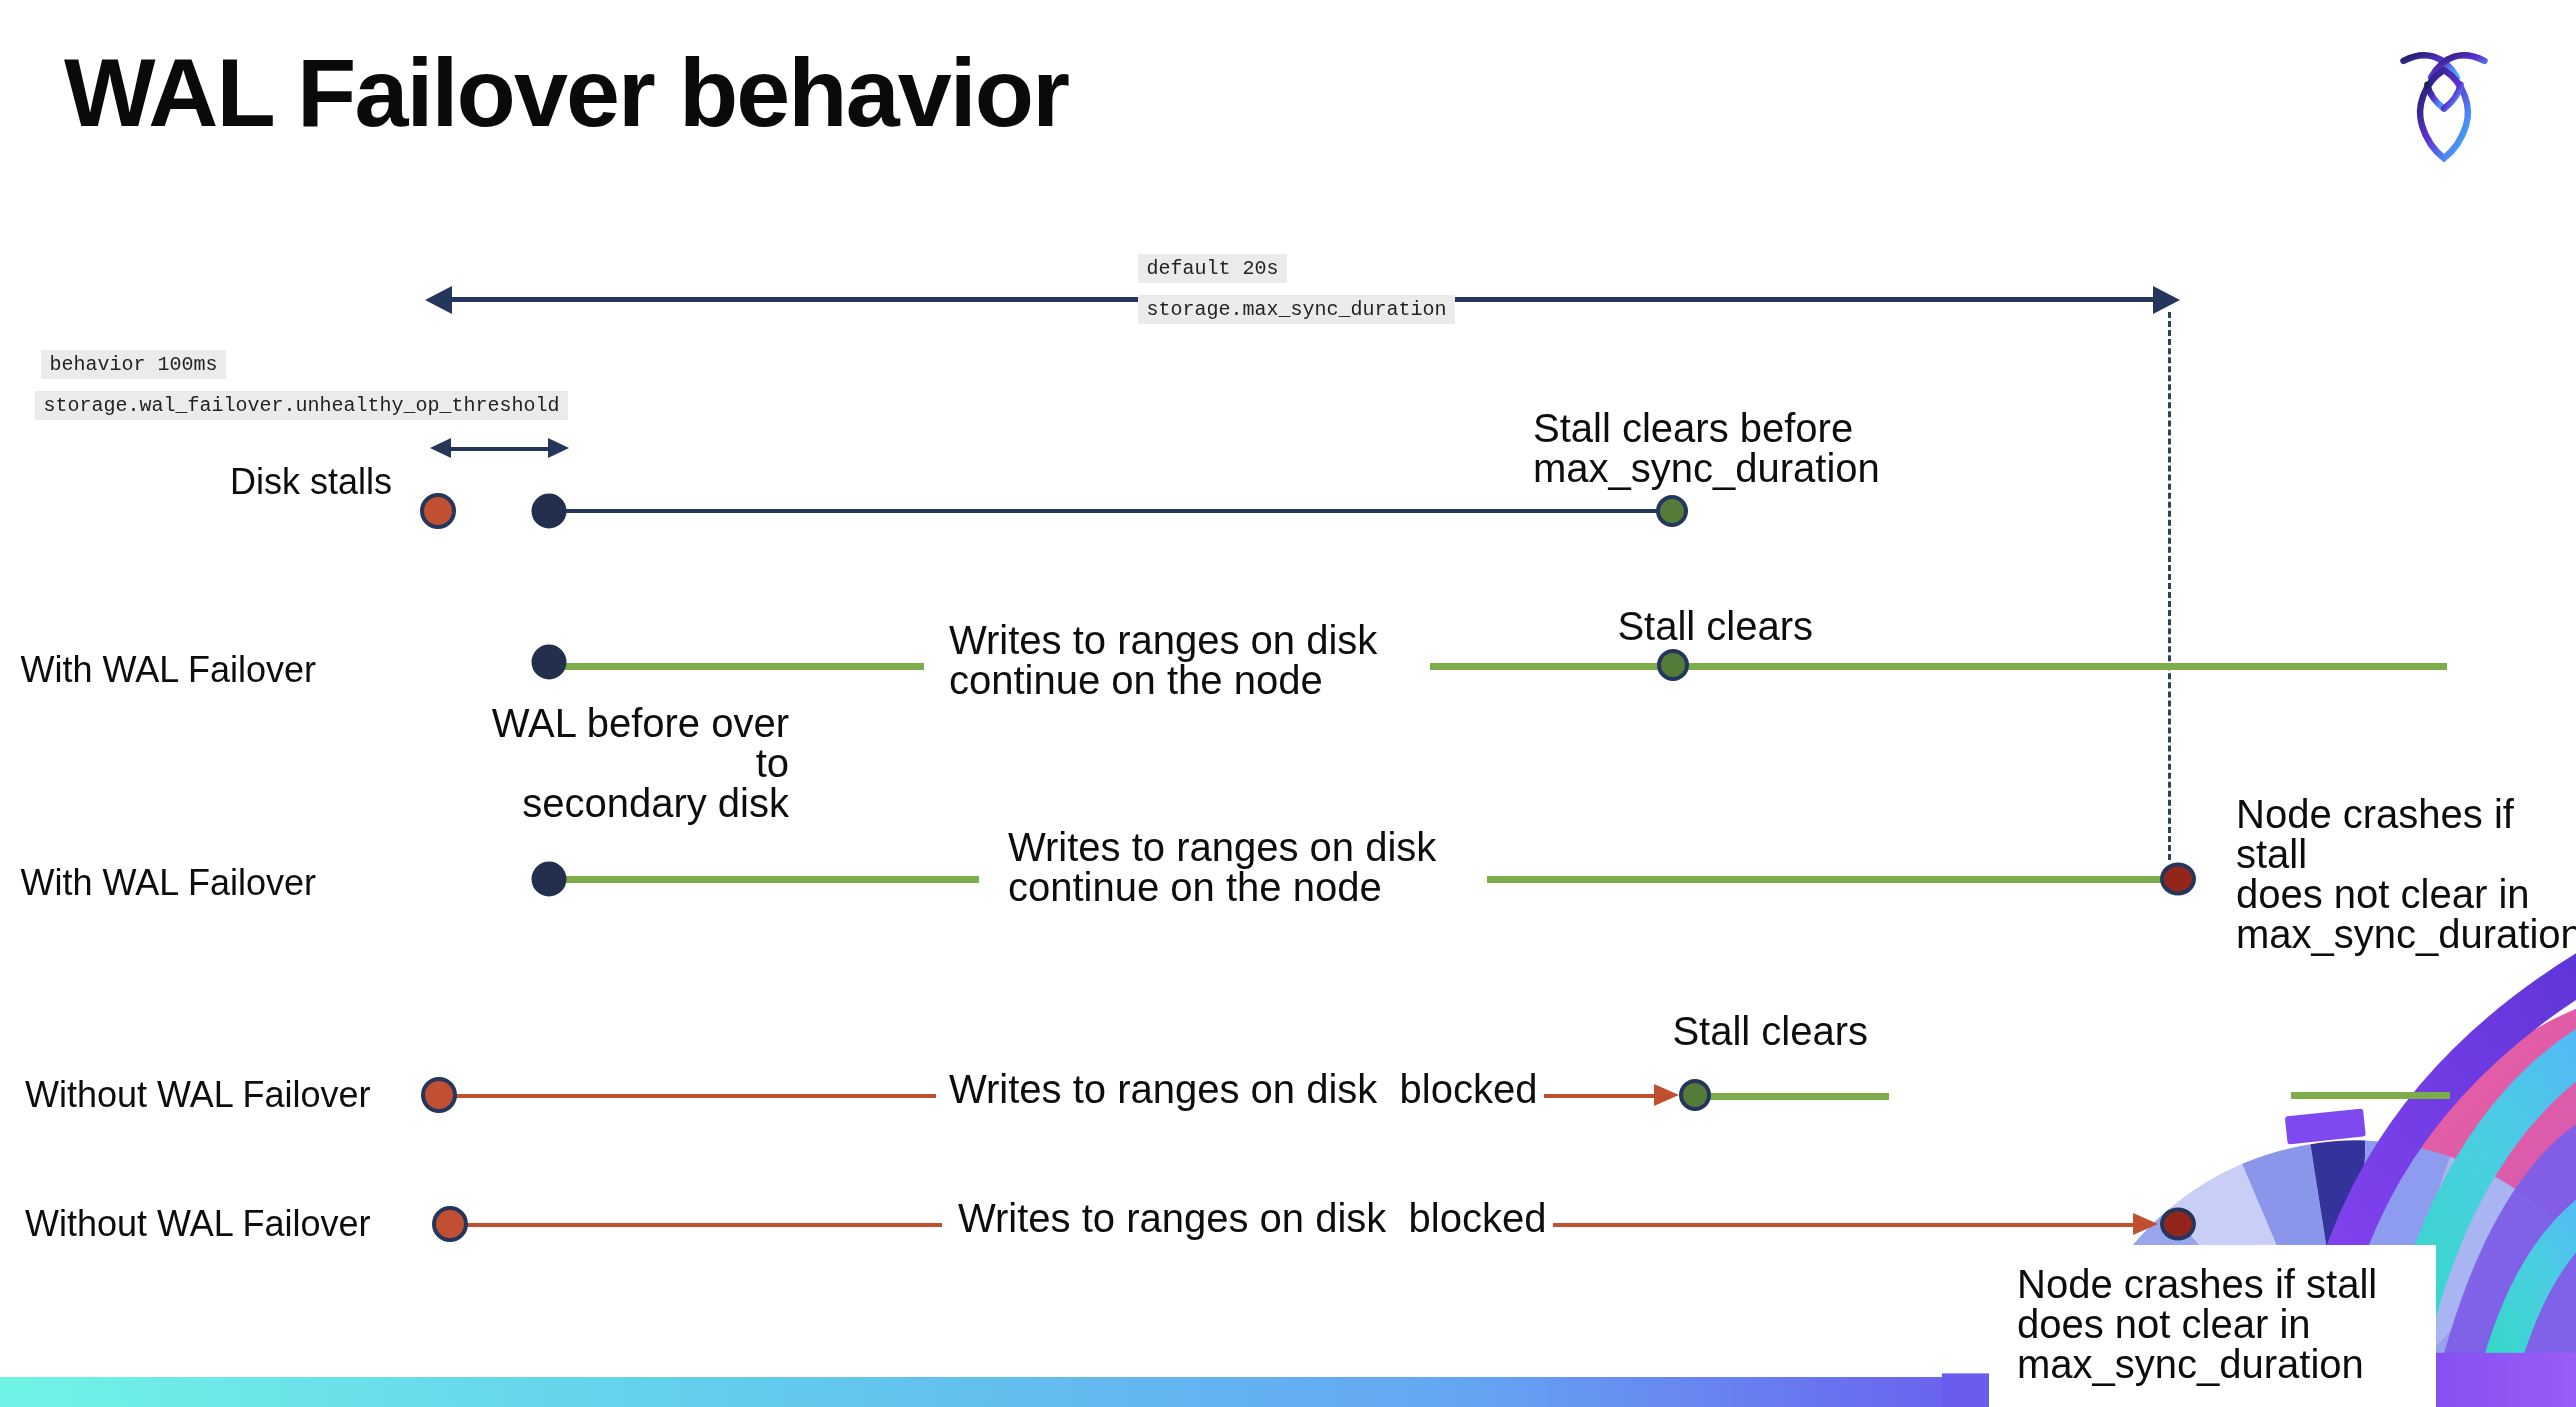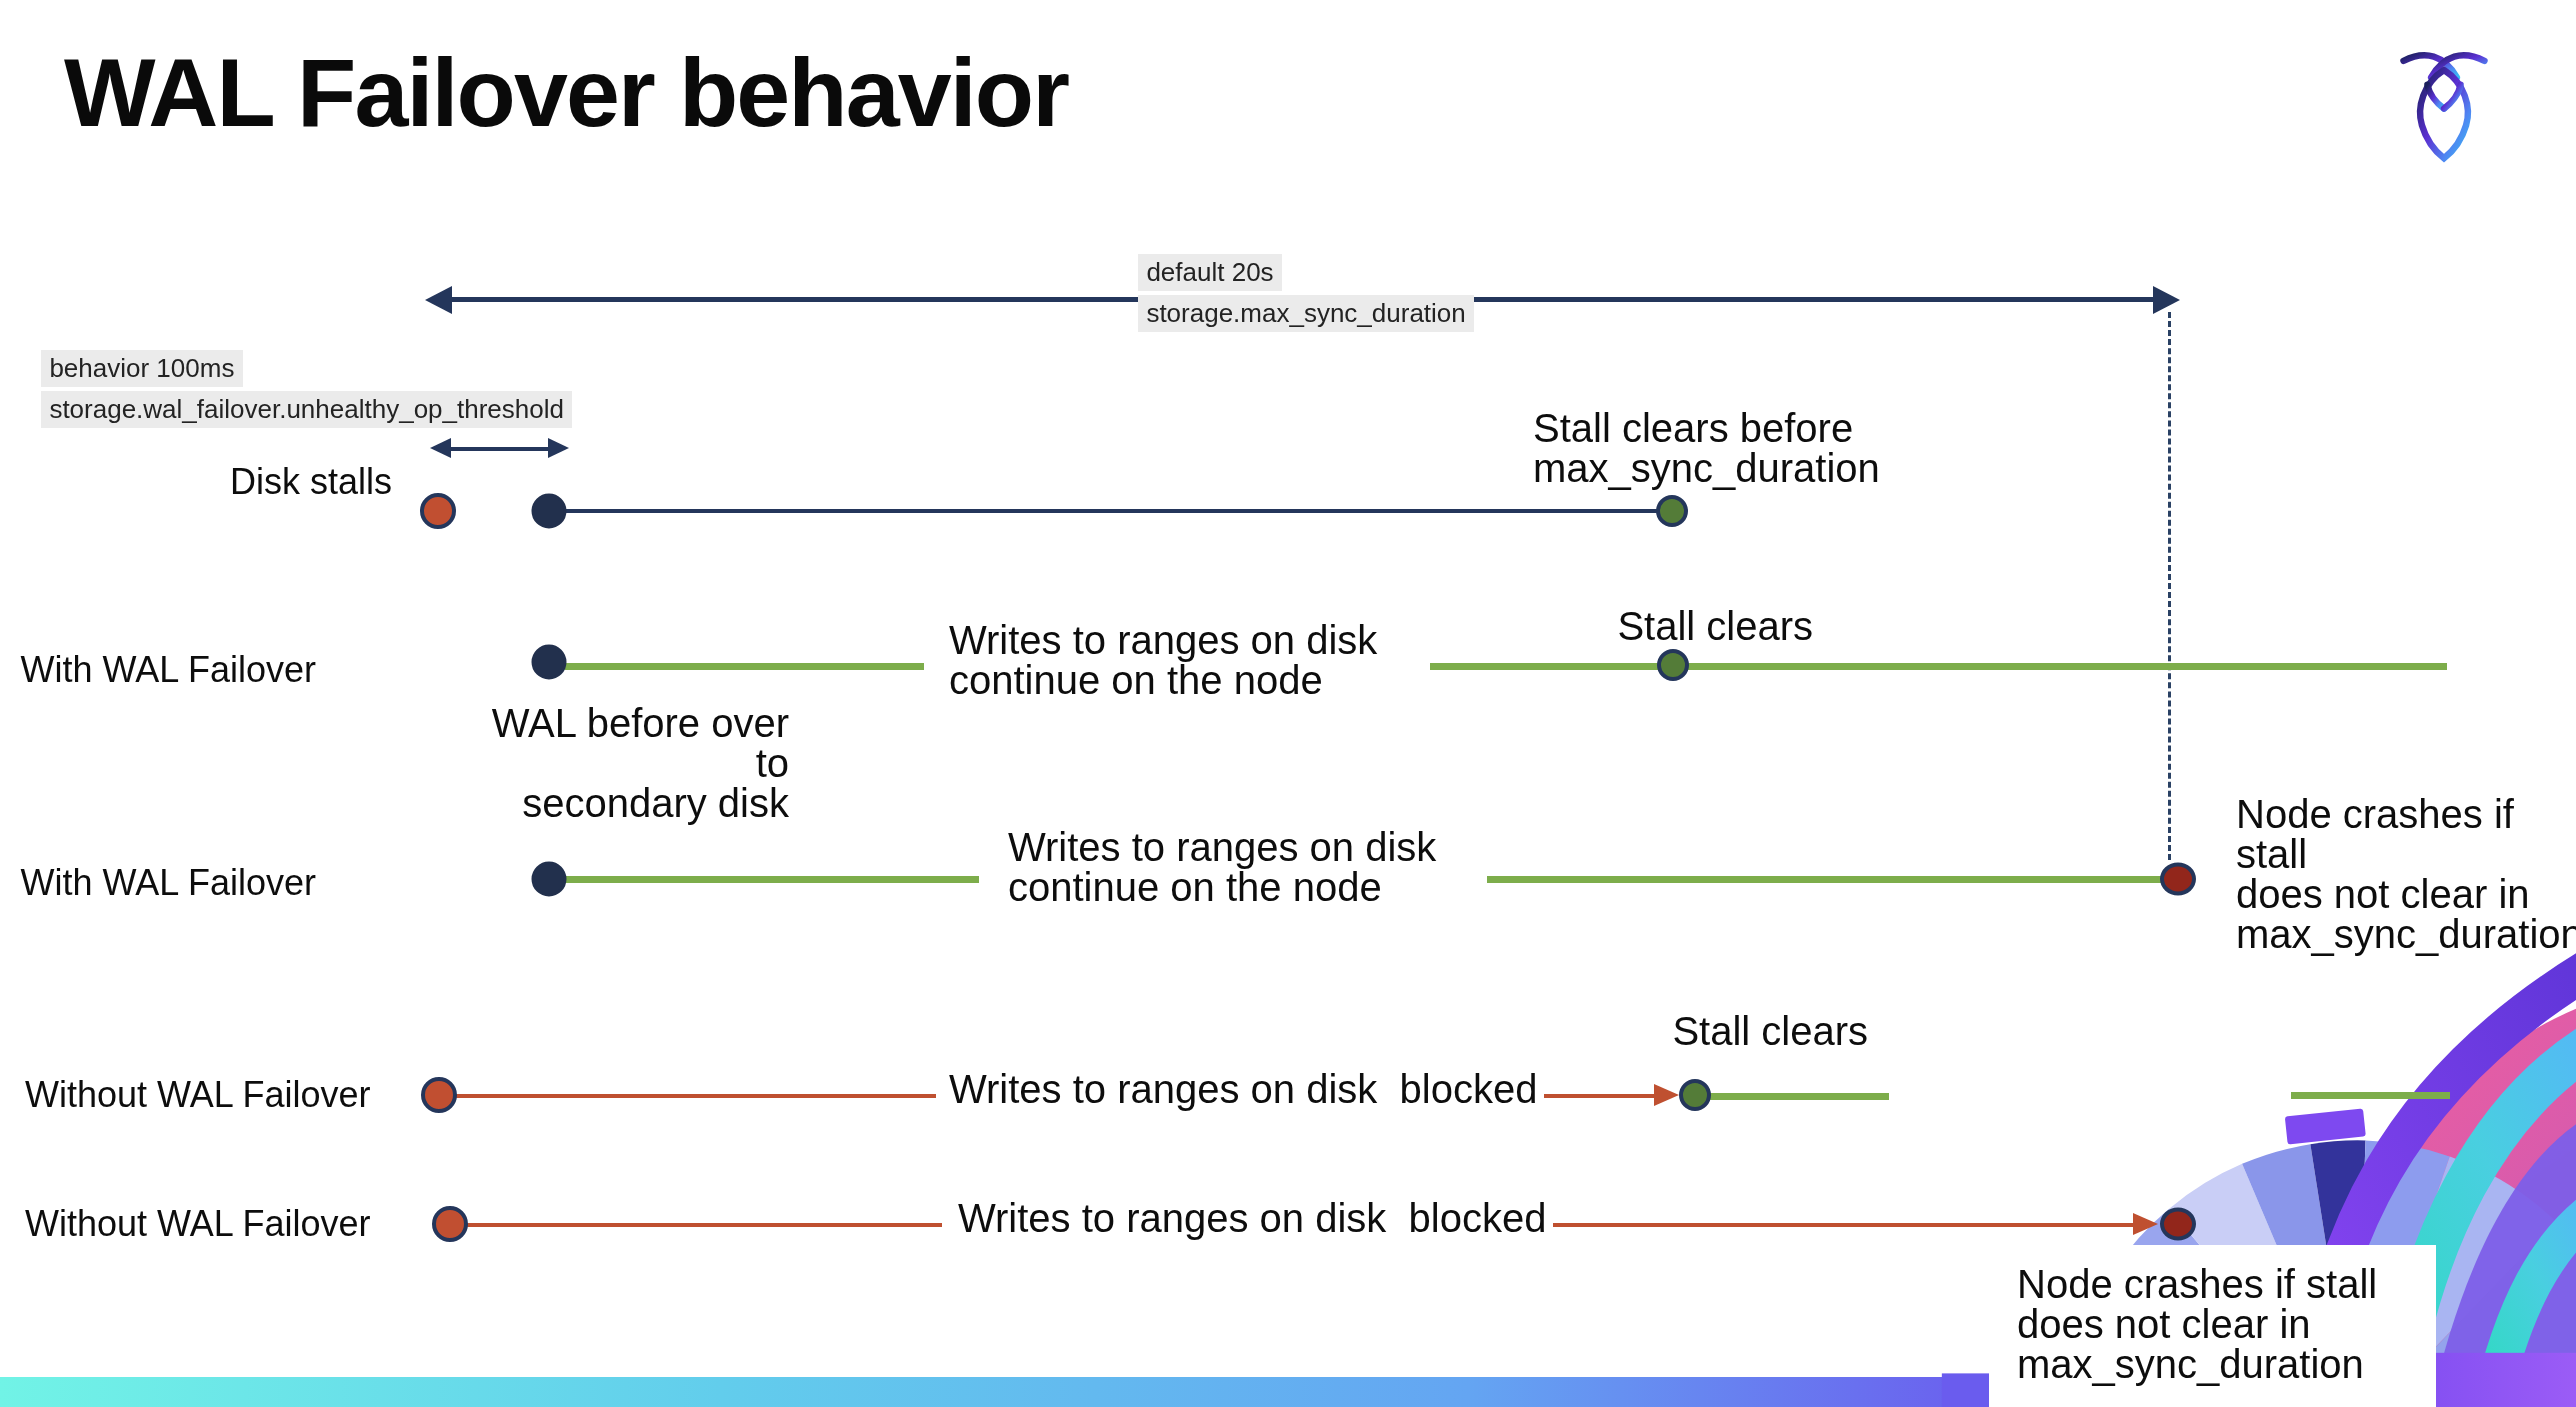--- a/index.html
+++ b/index.html
@@ -8,22 +8,22 @@
     --label_bg:#ebebeb; --ink:#0d0d0d;
   }
   *{margin:0;padding:0;box-sizing:border-box}
   html,body{width:2576px;height:1408px;background:#ffffff;overflow:hidden;
     font-family:"Liberation Sans","DejaVu Sans",sans-serif;}
   .canvas{position:relative;width:2576px;height:1408px;background:#fff;overflow:hidden}
 
   .title{position:absolute;left:64px;top:37px;font-size:97px;font-weight:800;
     letter-spacing:-1.9px;color:#0a0a0a;line-height:112px;}
 
-  .mono-label{position:absolute;font-family:Liberation Sans, sans-serif;
-    font-size:26px;color:#232323;background:var(--label_bg);padding:2.8px 8.4px;white-space:pre;z-index:6}
+  .mono-label{position:absolute;font-family:Liberation Mono, monospace;
+    font-size:20px;color:#232323;background:var(--label_bg);padding:2.8px 8.4px;white-space:pre;z-index:6}
 
   .note{position:absolute;font-size:40px;line-height:40px;color:var(--ink);
     white-space:pre-wrap;z-index:5}
   .note.center{text-align:right}
   .row-label{position:absolute;font-size:36px;color:var(--ink);white-space:nowrap;z-index:5}
 
   .hline{position:absolute;z-index:4}
   .nline{height:3.7px;background:var(--navy)}
   .gline{height:6.5px;background:var(--green_line)}
   .rline{height:3.7px;background:var(--red)}
@@ -125,21 +125,21 @@
     </g>
   </svg>
 
   <div class="hline arrowbar" style="left:441px;top:297px;width:1716px"></div>
   <div class="tri navy-l" style="left:425px;top:286px"></div>
   <div class="tri navy-r" style="left:2153px;top:286px"></div>
   <div class="mono-label" style="left:1138px;top:254px">default 20s</div>
   <div class="mono-label" style="left:1138px;top:295px">storage.max_sync_duration</div>
 
   <div class="mono-label" style="left:41px;top:350px">behavior 100ms</div>
-  <div class="mono-label" style="left:41px;top:391px">storage.wal_failover.unhealthy_op_threshold</div>
+  <div class="mono-label" style="left:35px;top:391px">storage.wal_failover.unhealthy_op_threshold</div>
   <div class="hline nline" style="left:447px;top:447px;width:103px"></div>
   <div class="tri navy-sl" style="left:430px;top:438px"></div>
   <div class="tri navy-sr" style="left:548px;top:438px"></div>
 
   <div class="dashline" style="left:2168px;top:312px;height:548px"></div>
 
   <div class="row-label" style="left:230px;top:461px">Disk stalls</div>
   <div class="hline nline" style="left:565px;top:509px;width:1094px"></div>
   <div class="dot red" style="left:438px;top:511px"></div>
   <div class="dot navy" style="left:549px;top:511px"></div>

